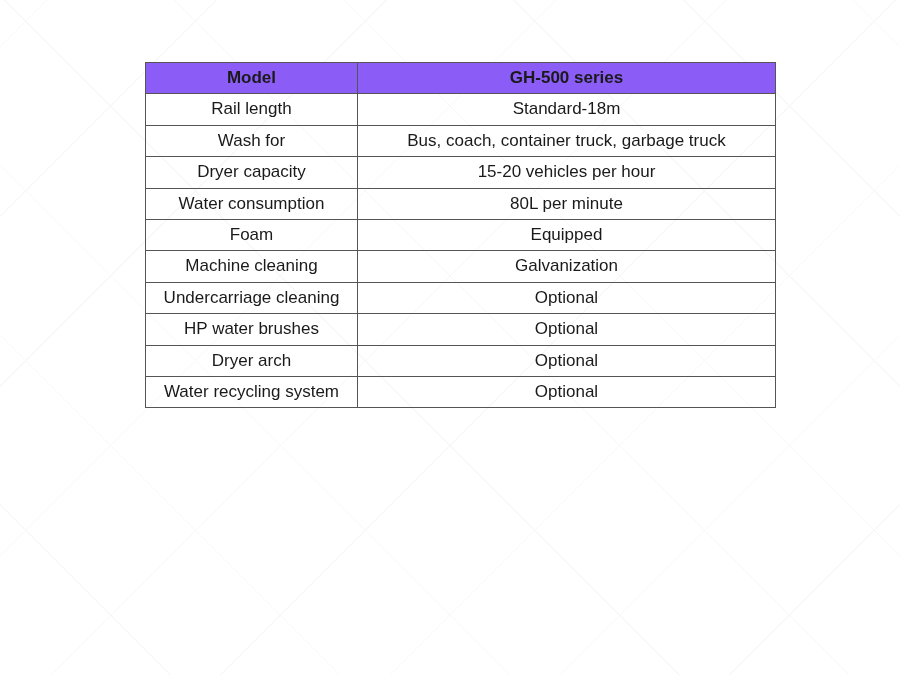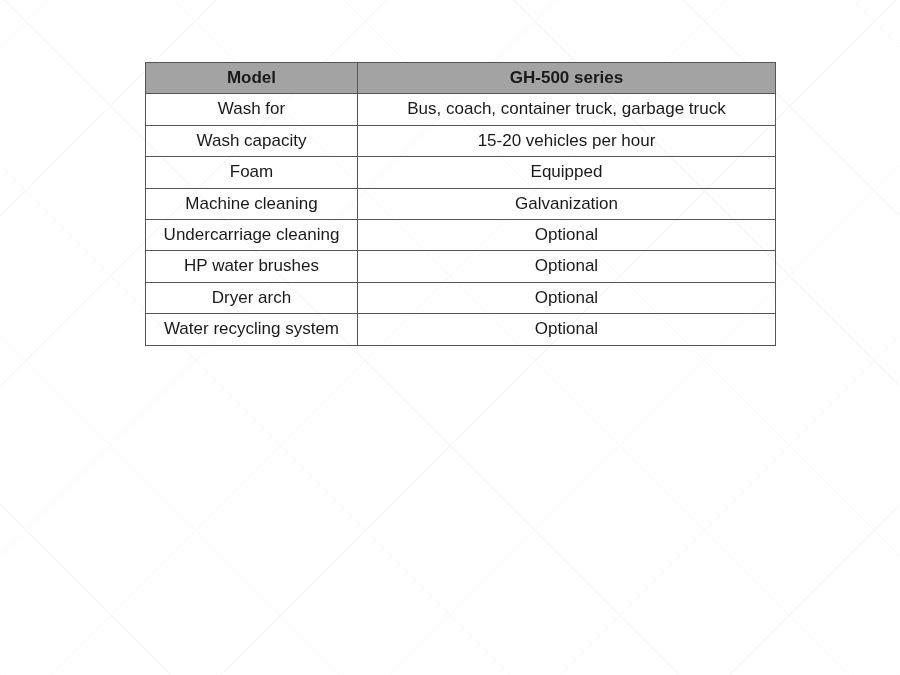--- a/index.html
+++ b/index.html
@@ -6,21 +6,21 @@
   body { width:900px; height:675px; background:#ffffff; position:relative; overflow:hidden;
          font-family:"Liberation Sans", sans-serif; }
   .wm { position:absolute; inset:0; pointer-events:none; opacity:0.06;
         background-image:
           repeating-linear-gradient(45deg, #999 0 1px, transparent 1px 120px),
           repeating-linear-gradient(-45deg, #999 0 1px, transparent 1px 120px); }
   table { position:absolute; left:145px; top:62px; width:630px; border-collapse:collapse;
           table-layout:fixed; font-size:17px; color:#1a1a1a; }
   col.c1 { width:212px; } col.c2 { width:418px; }
   td, th { border:1px solid #555; text-align:center; padding:0; line-height:30.4px; font-weight:normal; }
-  th { background:#a3a3a3; font-weight:bold; }
+  th { background:#8b5cf6; font-weight:bold; }
   .ln { display:block; }
 </style>
 </head>
 <body>
 
 <div class="wm"></div>
 
 <table>
   <colgroup>
       <col class="c1">
@@ -28,32 +28,48 @@
     </colgroup>
   <thead>
     <tr>
       <th>Model</th>
       <th>GH-500 series</th>
     </tr>
   </thead>
   <tbody id="rows">
       <tr>
         <td>
+          <span class="ln">Rail length</span>
+        </td>
+        <td>
+          <span class="ln">Standard-18m</span>
+        </td>
+      </tr>
+      <tr>
+        <td>
           <span class="ln">Wash for</span>
         </td>
         <td>
           <span class="ln">Bus, coach, container truck, garbage truck</span>
         </td>
       </tr>
       <tr>
         <td>
-          <span class="ln">Wash capacity</span>
+          <span class="ln">Dryer capacity</span>
         </td>
         <td>
           <span class="ln">15-20 vehicles per hour</span>
+        </td>
+      </tr>
+      <tr>
+        <td>
+          <span class="ln">Water consumption</span>
+        </td>
+        <td>
+          <span class="ln">80L per minute</span>
         </td>
       </tr>
       <tr>
         <td>
           <span class="ln">Foam</span>
         </td>
         <td>
           <span class="ln">Equipped</span>
         </td>
       </tr>

